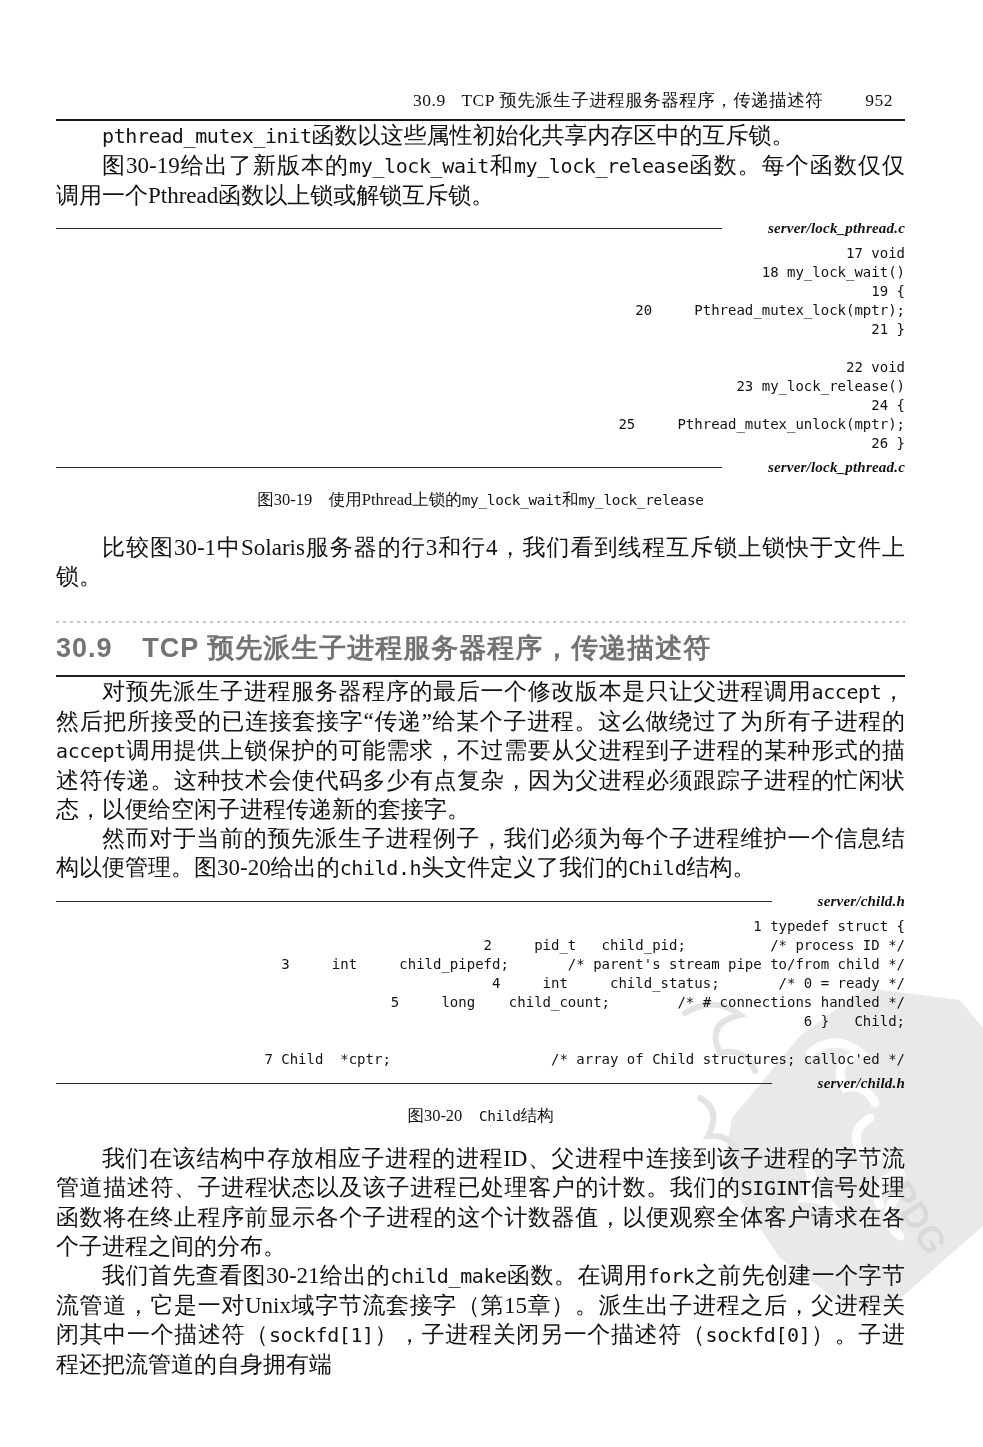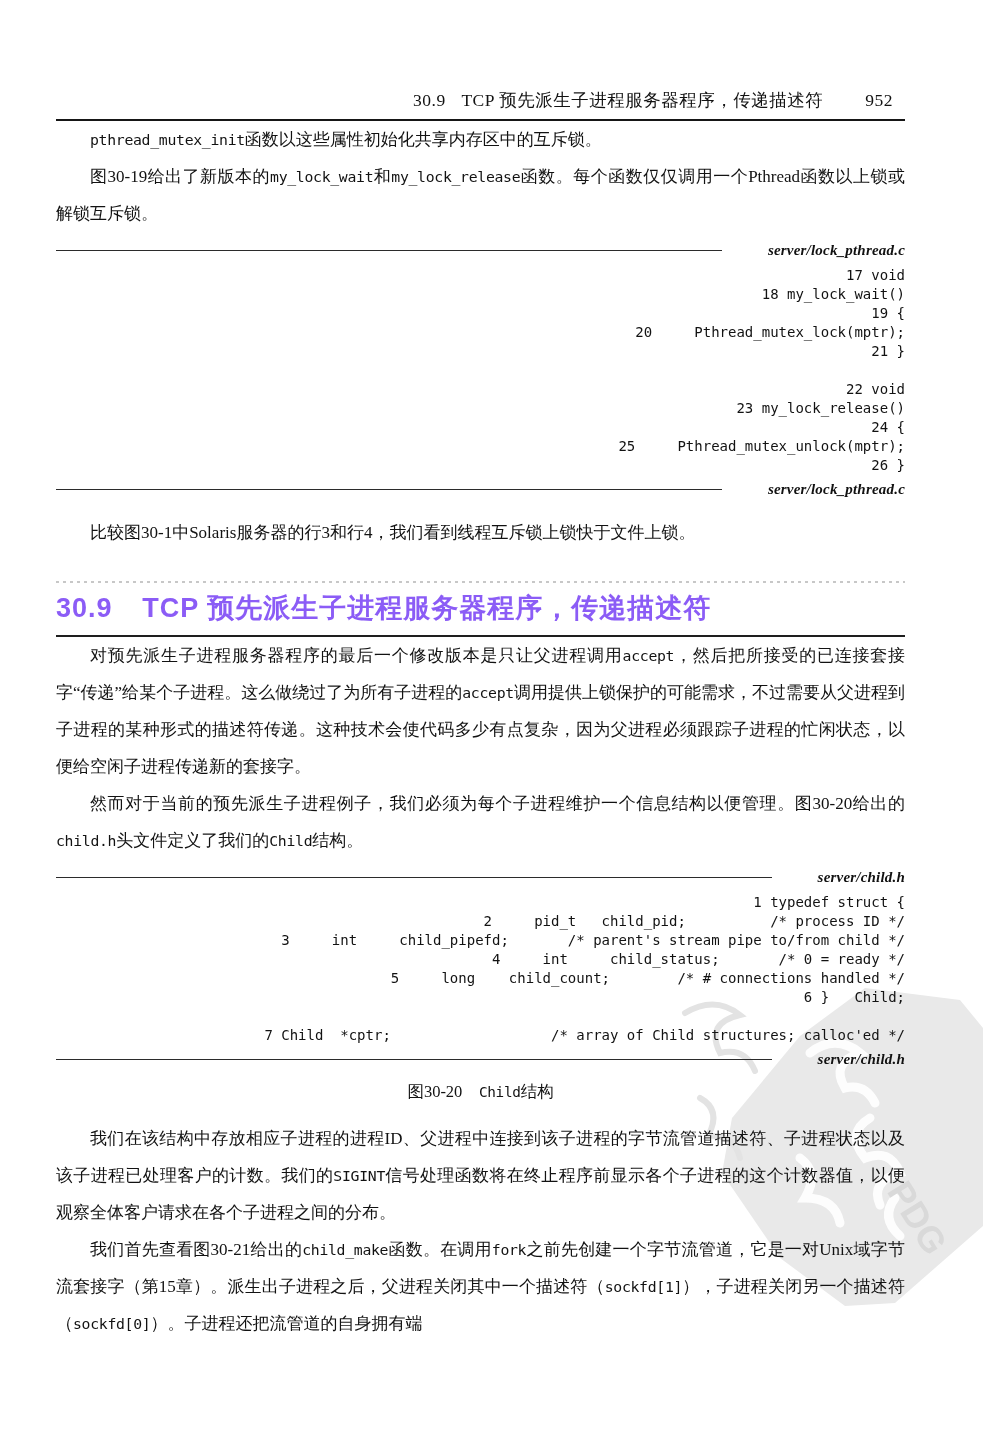--- a/index.html
+++ b/index.html
@@ -17,21 +17,21 @@
   
   .running-head{
     display:flex;justify-content:flex-end;align-items:baseline;
     font-size:17.5px;padding-right:12px;letter-spacing:.5px;
   }
   .head-sec{margin-right:.9em;}
   .page-num{margin-left:2.4em;}
   .head-rule{border-top:2.5px solid #161616;margin-top:7px;}
 
   
-  p.body{font-size:17px;line-height:37px;text-align:justify;margin:0;}
+  p.body{font-size:23px;line-height:29px;text-align:justify;margin:0;}
   p.indent{text-indent:2em;}
   .mt-first{margin-top:23px;}
   .mono{font-family:"DejaVu Sans Mono","Liberation Mono",monospace;font-size:.87em;letter-spacing:-.02em;}
 
   
   .listing-rule{display:flex;align-items:center;margin-top:10px;gap:40px;}
   .listing-rule .rule-line{flex:1;border-top:1.7px solid #2b2b2b;}
   .file-label{
     font-style:italic;font-weight:bold;font-size:15px;
     white-space:nowrap;padding-left:6px;letter-spacing:.2px;
@@ -47,21 +47,21 @@
 
   
   .section-block{margin-top:30px;}
   .noise-rule{
     height:2px;
     background-image:repeating-linear-gradient(90deg,#9a9a9a 0 3px,transparent 3px 7px);
     opacity:.55;
   }
   h1.section-heading{
     font-family:"Liberation Sans","DejaVu Sans",sans-serif;
-    font-size:27px;font-weight:bold;color:#8b5cf6;
+    font-size:27px;font-weight:bold;color:#737373;
     margin:7px 0 9px;letter-spacing:1px;
   }
   h1 .h-num{margin-right:1.1em;}
   .heading-rule{border-top:2px solid #1e1e1e;}
   .after-heading{margin-top:20px;}
   .para-gap{margin-top:0px;}
 
   
   .watermark{position:absolute;right:0;top:958px;width:323px;height:352px;z-index:0;pointer-events:none;}
 </style>
@@ -111,22 +111,23 @@
 
 22 void
 23 my_lock_release()
 24 {
 25     Pthread_mutex_unlock(mptr);
 26 }</pre>
     <div class="listing-rule" style="margin-top:4px">
       <div class="rule-line"></div>
       <span class="file-label">server/lock_pthread.c</span>
     </div>
+    <p class="caption"><span>图30-19　使用Pthread上锁的</span><span class="mono">my_lock_wait</span><span>和</span><span class="mono">my_lock_release</span></p>
 
-    <p class="body indent" style="margin-top:16px"><span>比较图30-1中Solaris服务器的行3和行4，我们看到线程互斥锁上锁快于文件上锁。</span></p>
+    <p class="body indent" style="margin-top:22px"><span>比较图30-1中Solaris服务器的行3和行4，我们看到线程互斥锁上锁快于文件上锁。</span></p>
 
     <div class="section-block">
       <div class="noise-rule"></div>
       <h1 class="section-heading">
         <span class="h-num">30.9</span><span>TCP 预先派生子进程服务器程序，传递描述符</span>
       </h1>
       <div class="heading-rule"></div>
     </div>
 
     <p class="body indent after-heading"><span>对预先派生子进程服务器程序的最后一个修改版本是只让父进程调用</span><span class="mono">accept</span><span>，然后把所接受的已连接套接字“传递”给某个子进程。这么做绕过了为所有子进程的</span><span class="mono">accept</span><span>调用提供上锁保护的可能需求，不过需要从父进程到子进程的某种形式的描述符传递。这种技术会使代码多少有点复杂，因为父进程必须跟踪子进程的忙闲状态，以便给空闲子进程传递新的套接字。</span></p>

